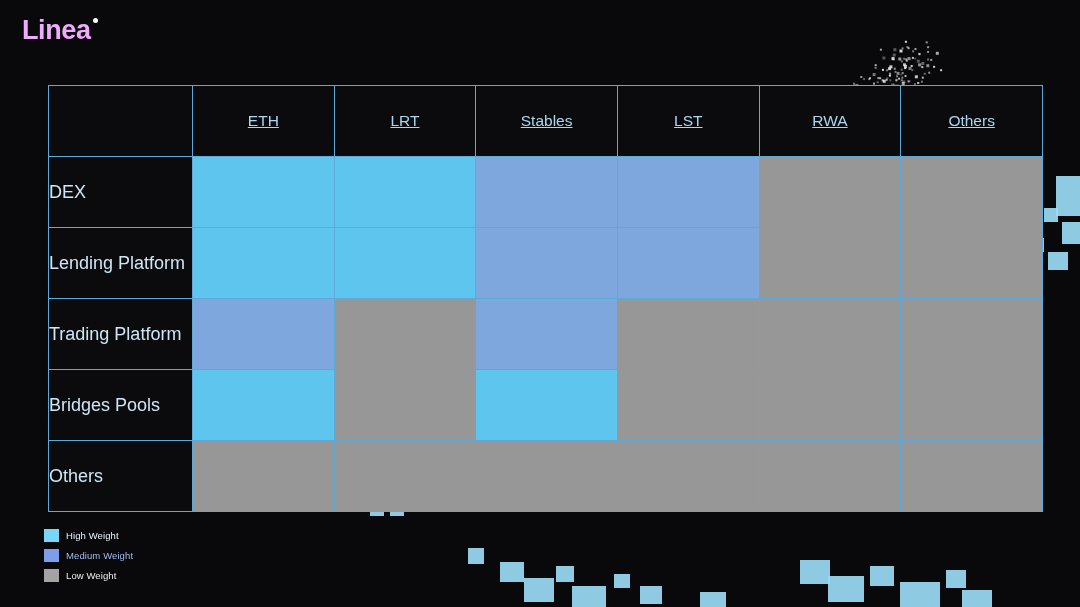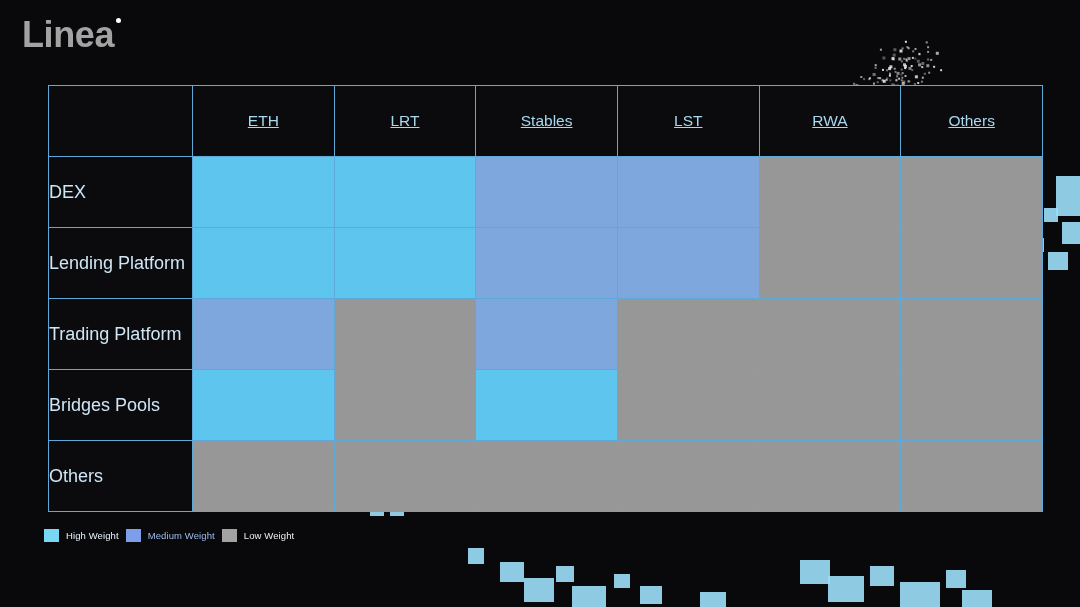--- a/index.html
+++ b/index.html
@@ -23,22 +23,22 @@
     z-index: 0;
     pointer-events: none;
   }
 
   
   #logo {
     position: absolute;
     left: 22px;
     top: 17px;
     z-index: 5;
-    color: #a3a3a3;
-    font-size: 36px;
+    color: #f0abfc;
+    font-size: 27px;
     font-weight: 600;
     letter-spacing: -0.4px;
     line-height: 1;
     display: flex;
     align-items: flex-start;
   }
   #logo .logo-dot {
     width: 5px;
     height: 5px;
     border-radius: 50%;
@@ -106,21 +106,21 @@
   table.matrix tr th:first-child { border-color: #5fa9d8; }
   table.matrix tr:first-child td { border-color: #5fa9d8; }
 
   
   #legend {
     position: absolute;
     left: 44px;
     top: 529px;
     z-index: 5;
     display: flex;
-    flex-direction: row;
+    flex-direction: column;
     gap: 7px;
   }
   .legend-row {
     display: flex;
     align-items: center;
     gap: 7px;
     height: 13px;
   }
   .legend-swatch {
     width: 15px;

